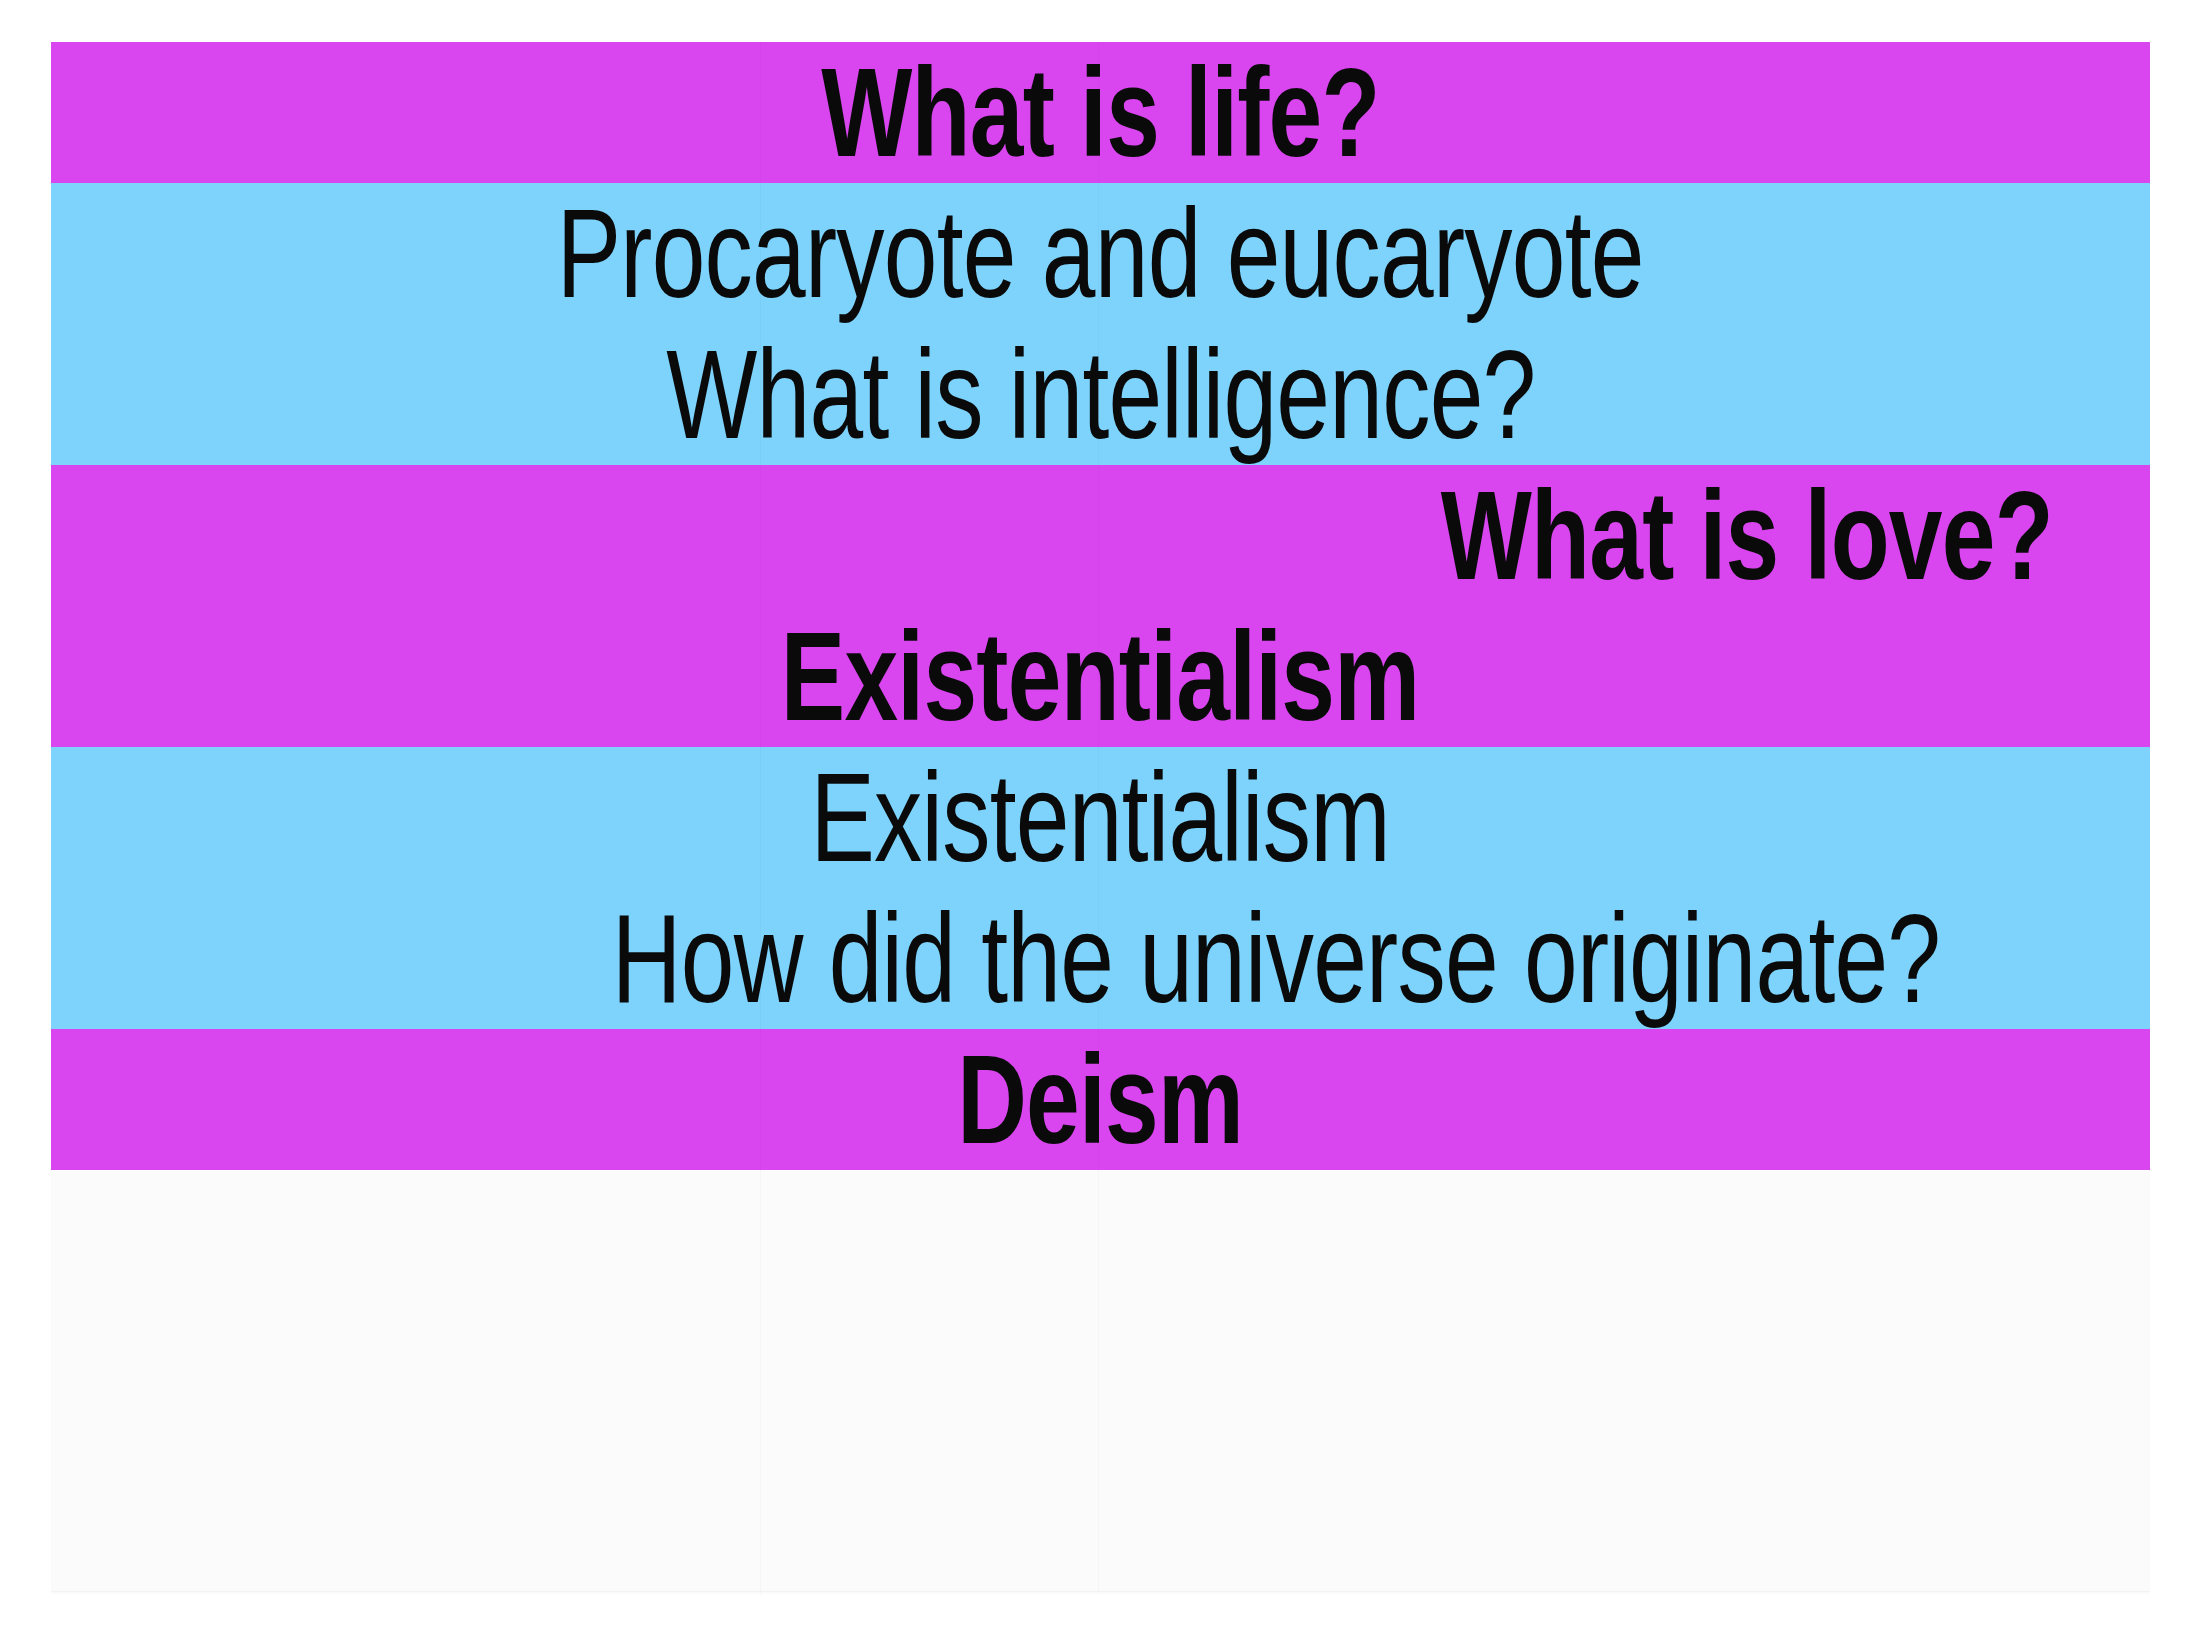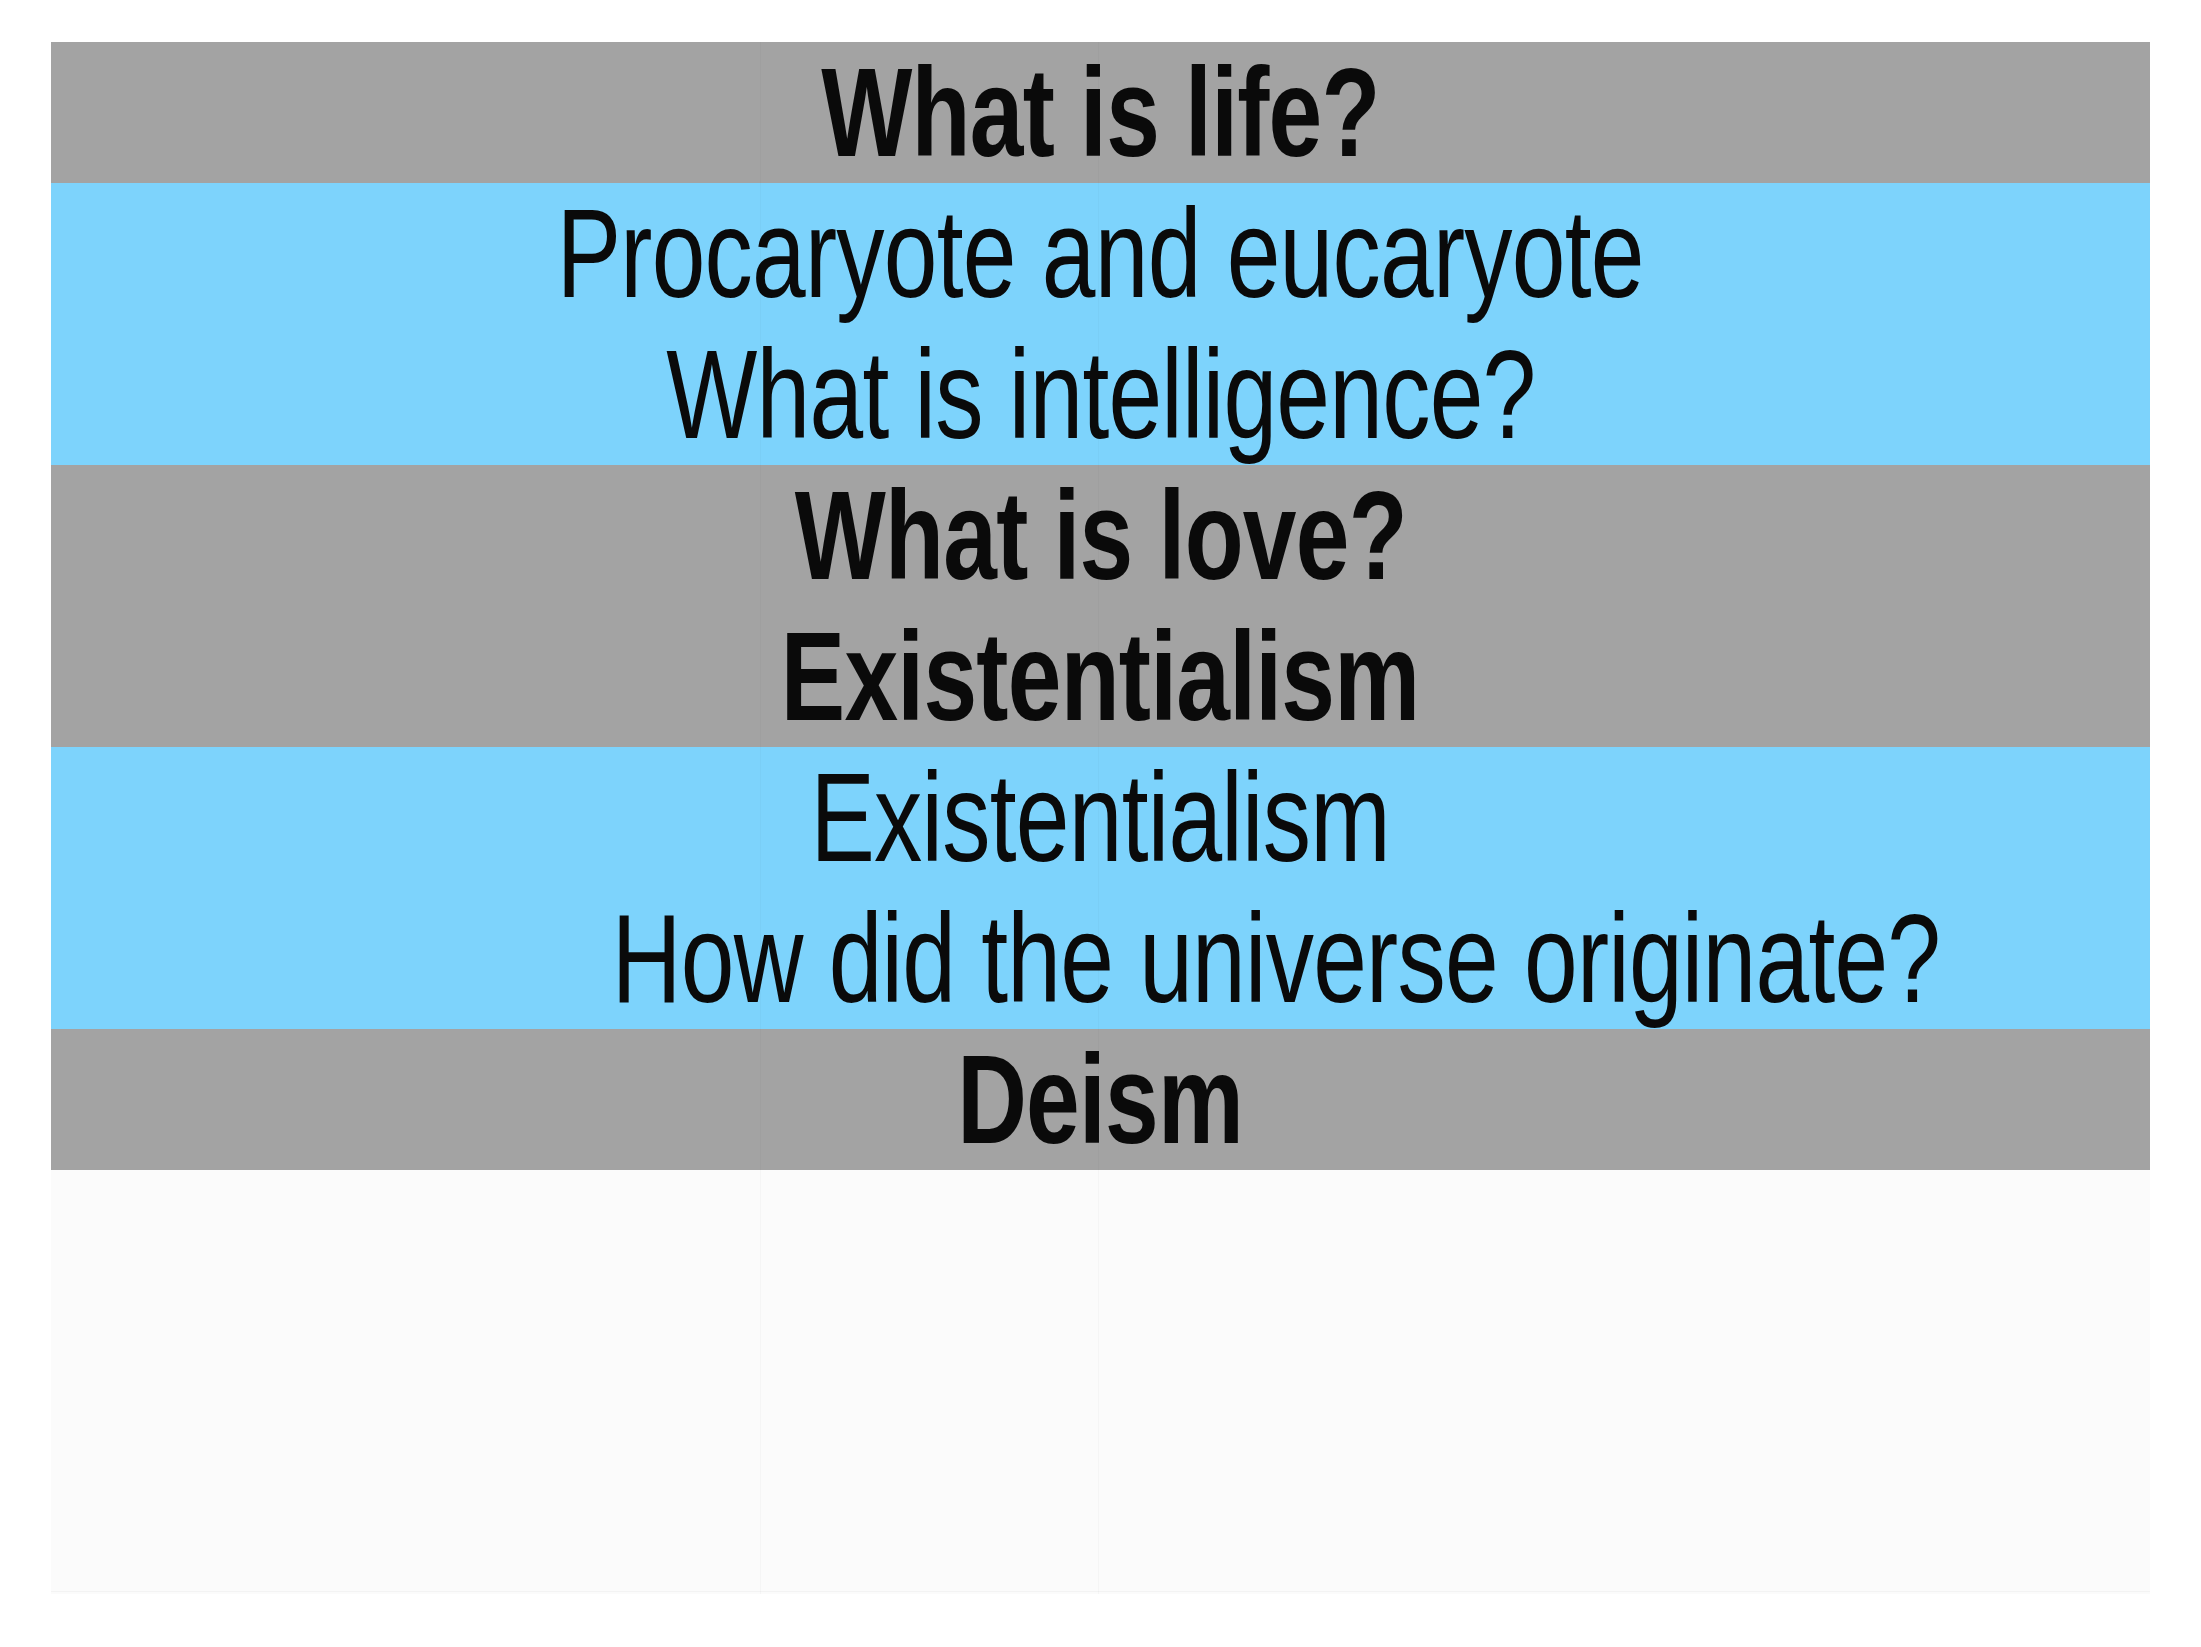--- a/index.html
+++ b/index.html
@@ -36,21 +36,21 @@
 
   .prompt-row {
     width: 100%;
     display: flex;
     align-items: center;
     justify-content: center;
     box-sizing: border-box;
     position: relative;
   }
 
-  .prompt-row.shade-on  { background: #a3a3a3; }
+  .prompt-row.shade-on  { background: #d946ef; }
   .prompt-row.shade-off { background: #7dd3fc; }
 
   .prompt-text {
     display: block;
     white-space: nowrap;
     color: #0a0a0a;
     font-family: "Liberation Sans", "DejaVu Sans", sans-serif;
     font-stretch: condensed;
     transform: scaleX(0.76);
     transform-origin: center center;
@@ -94,21 +94,21 @@
     </div>
 
     <div class="prompt-row shade-off" style="height: 141px; flex: 0 0 141px;">
       <span class="prompt-text weight-regular" style="font-size: 127px;">Procaryote and eucaryote</span>
     </div>
 
     <div class="prompt-row shade-off" style="height: 141px; flex: 0 0 141px;">
       <span class="prompt-text weight-regular" style="font-size: 127px;">What is intelligence?</span>
     </div>
 
-    <div class="prompt-row shade-on" style="height: 141px; flex: 0 0 141px;">
+    <div class="prompt-row shade-on" style="height: 141px; flex: 0 0 141px; justify-content: flex-end;">
       <span class="prompt-text weight-bold" style="font-size: 127px;">What is love?</span>
     </div>
 
 
     <div class="prompt-row shade-on" style="height: 141px; flex: 0 0 141px;">
       <span class="prompt-text weight-bold" style="font-size: 127px;">Existentialism</span>
     </div>
 
     <div class="prompt-row shade-off" style="height: 141px; flex: 0 0 141px;">
       <span class="prompt-text weight-regular" style="font-size: 127px;">Existentialism</span>

